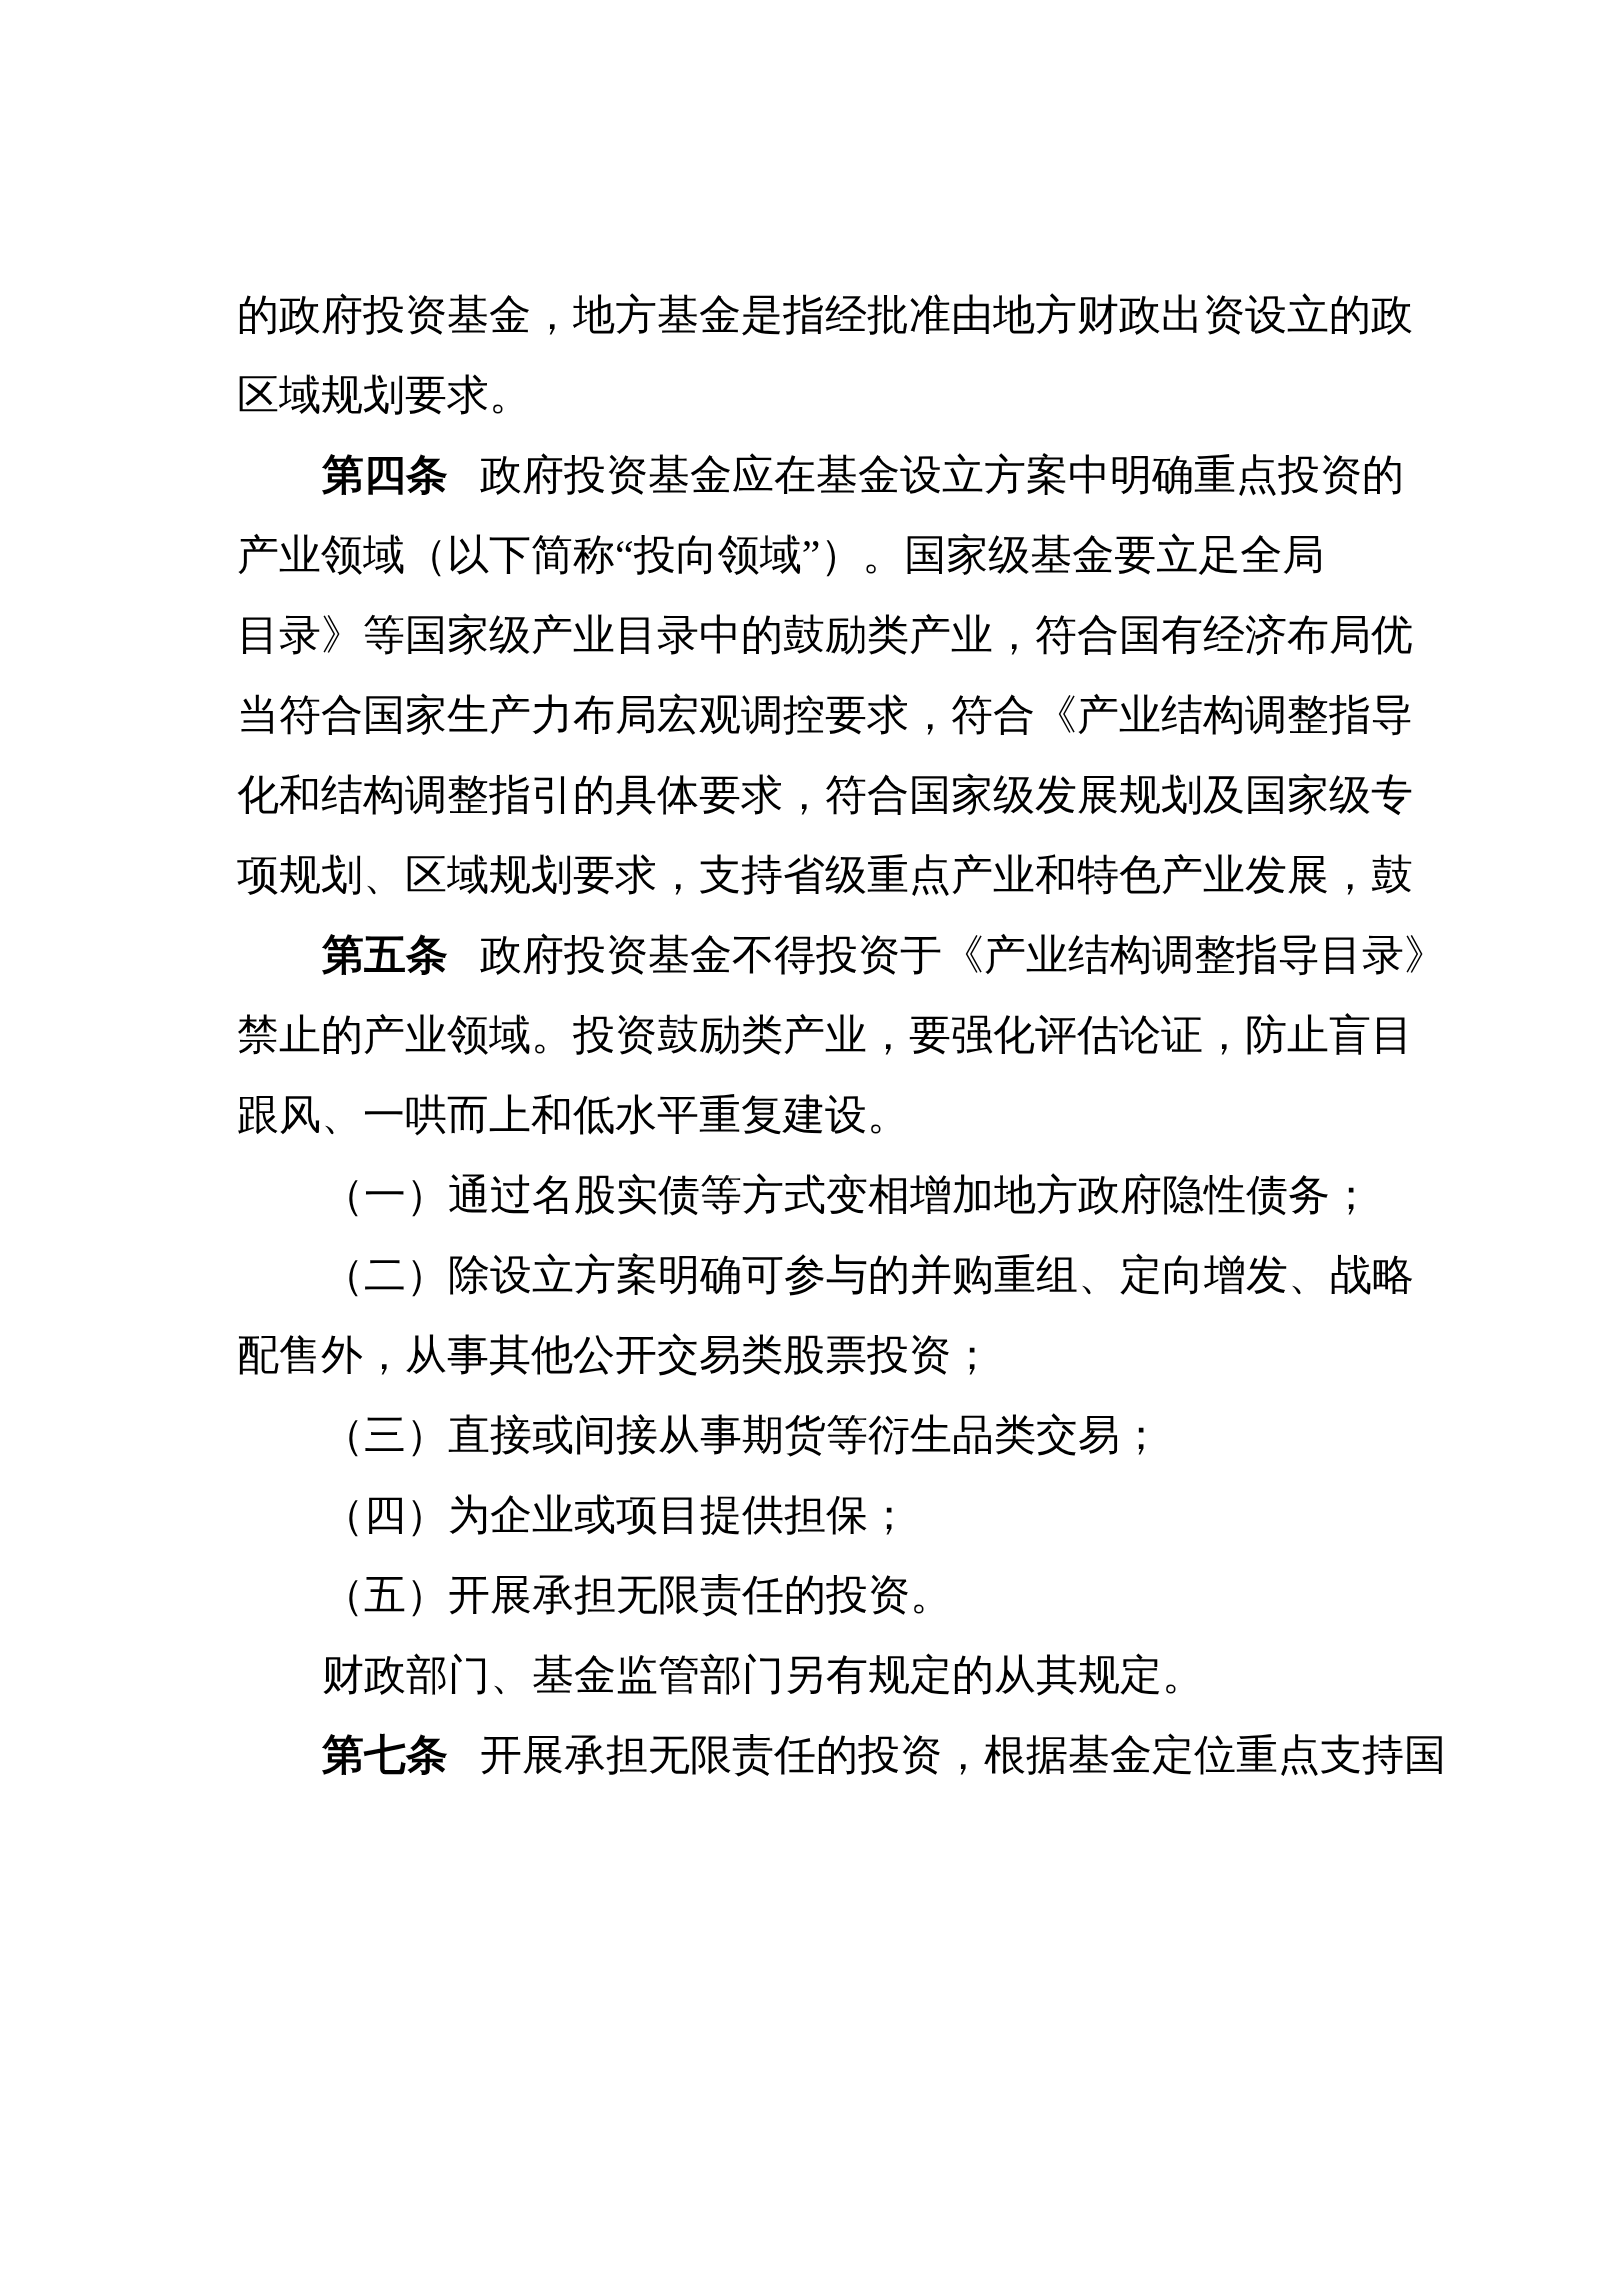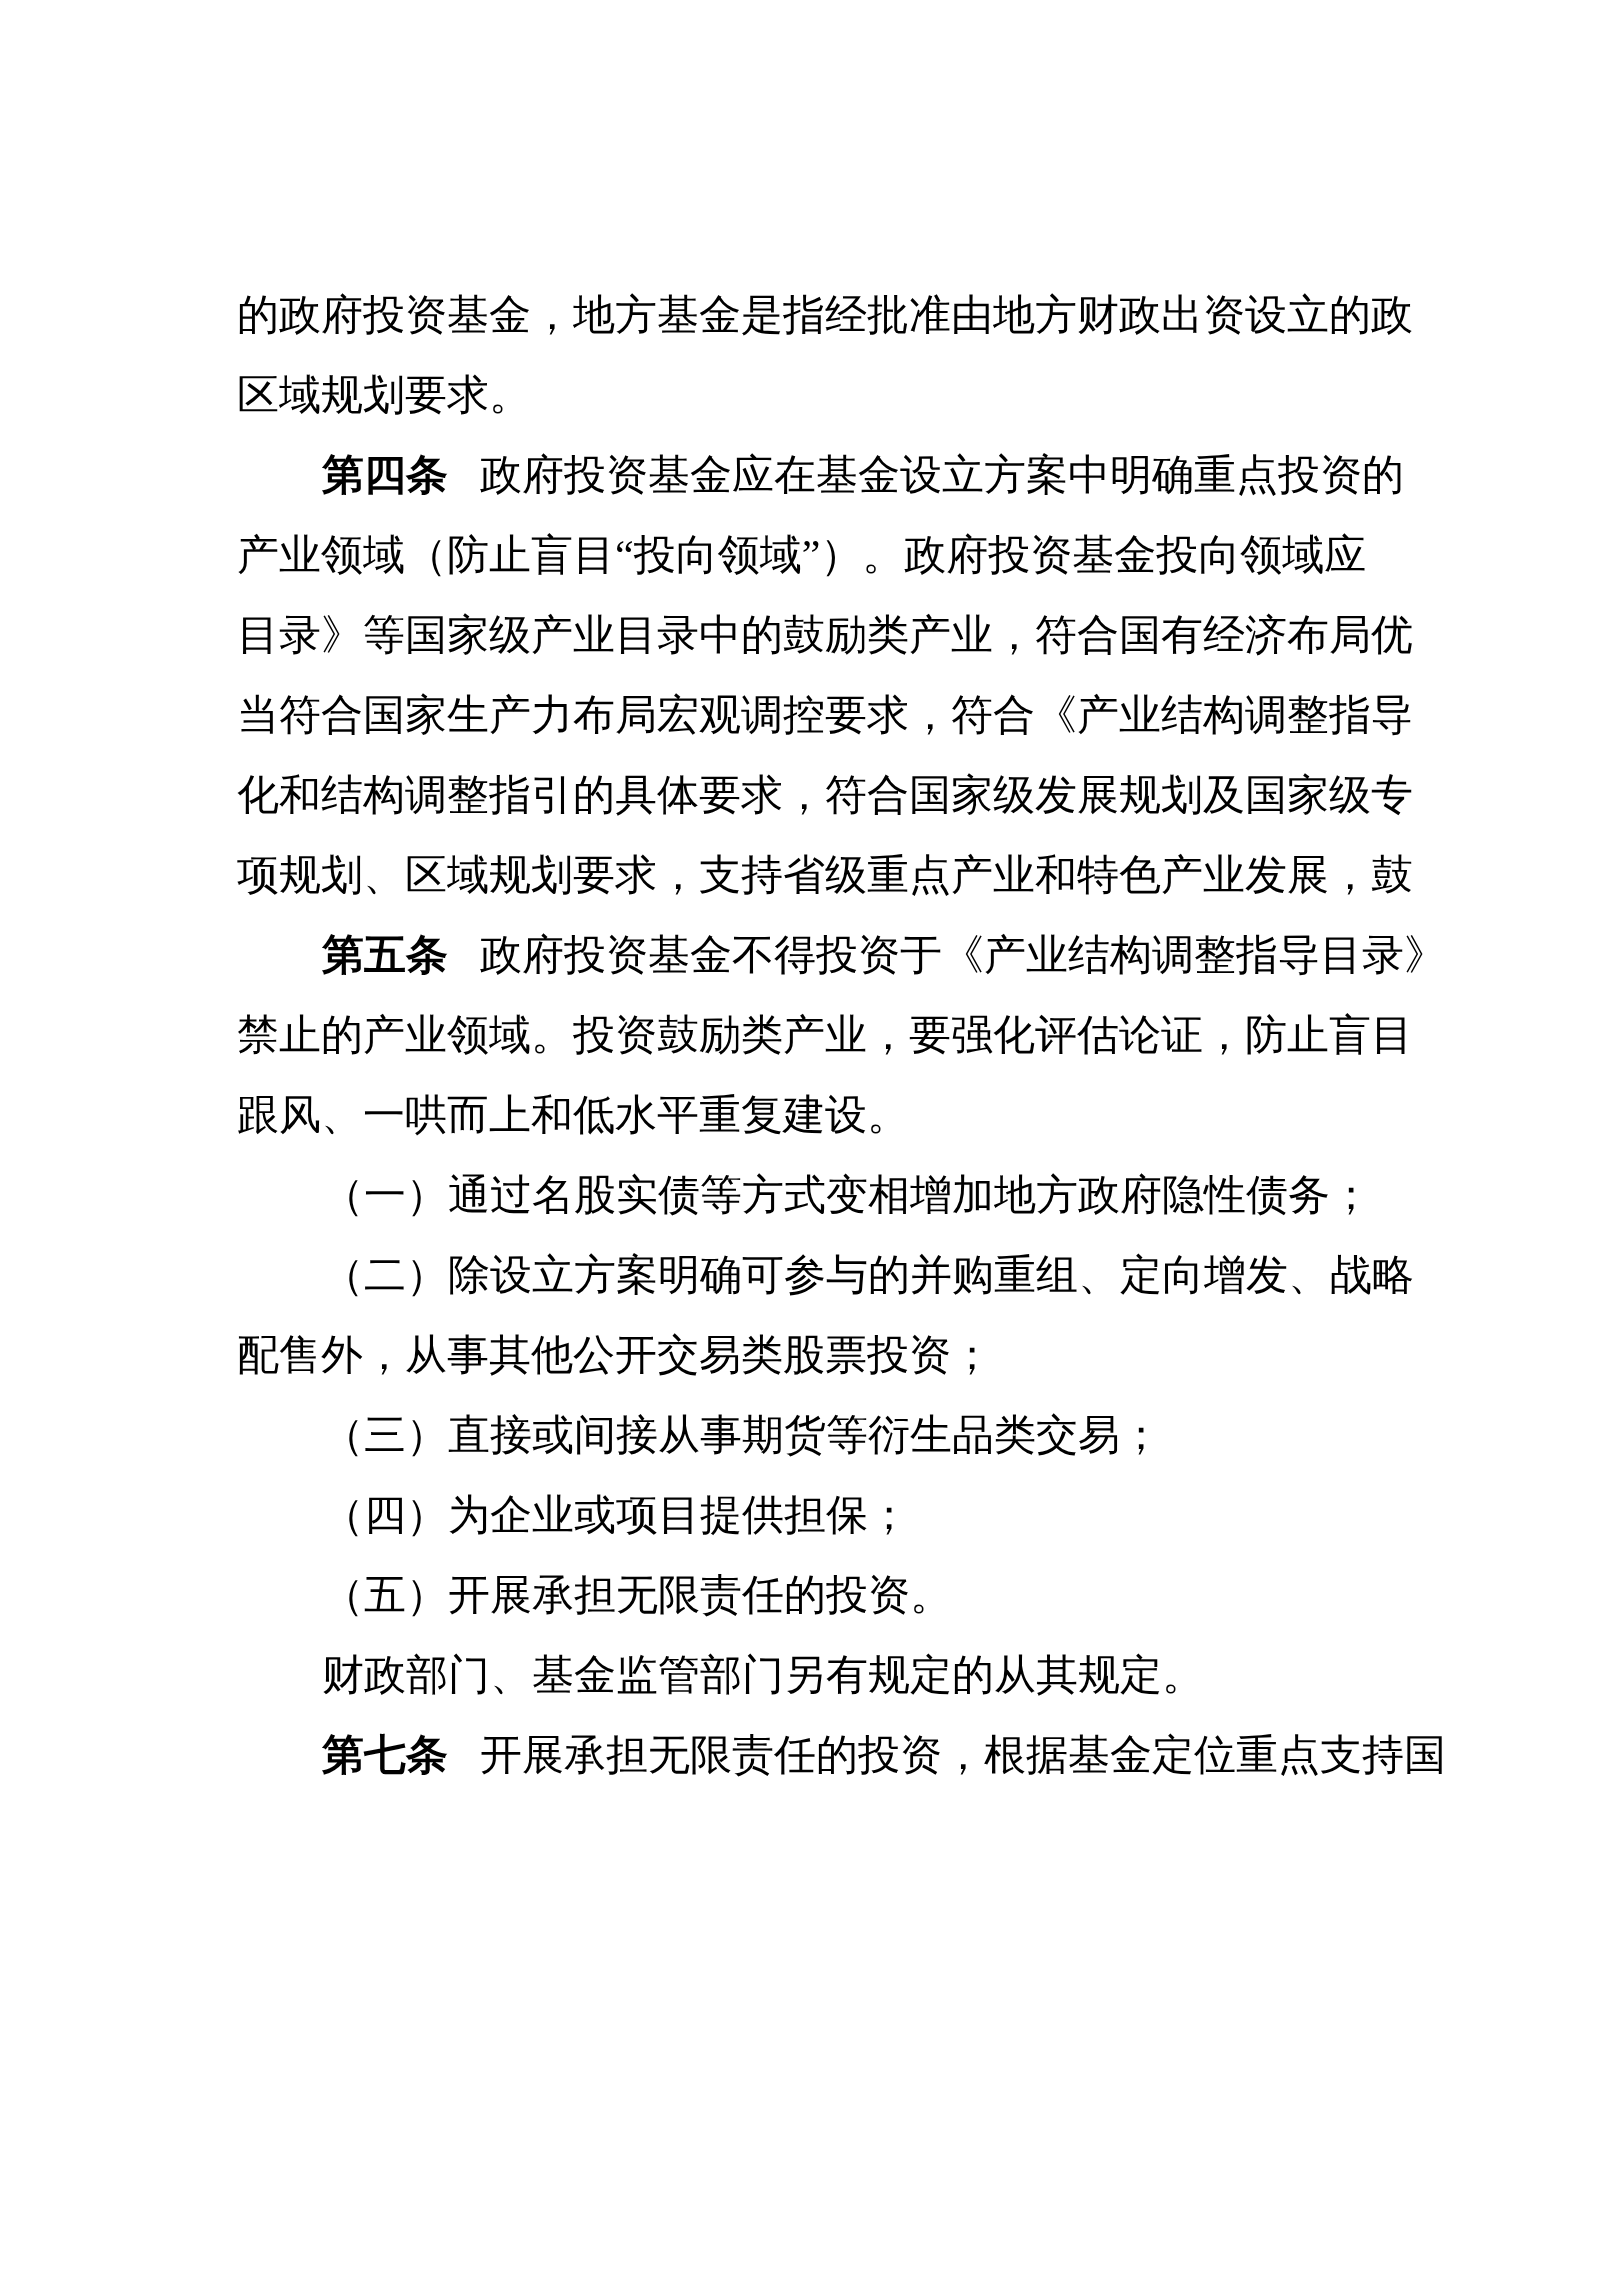--- a/index.html
+++ b/index.html
@@ -40,21 +40,21 @@
   }
 </style>
 </head>
 <body>
 
 <div class="page">
   <div class="textblock" id="doc">
       <div class="line"><span>的政府投资基金，地方基金是指经批准由地方财政出资设立的政</span></div>
       <div class="line"><span>区域规划要求。</span></div>
       <div class="line indent"><span class="article">第四条</span><span>政府投资基金应在基金设立方案中明确重点投资的</span></div>
-      <div class="line"><span>产业领域（防止盲目“投向领域”）。政府投资基金投向领域应</span></div>
+      <div class="line"><span>产业领域（以下简称“投向领域”）。国家级基金要立足全局</span></div>
       <div class="line"><span>目录》等国家级产业目录中的鼓励类产业，符合国有经济布局优</span></div>
       <div class="line"><span>当符合国家生产力布局宏观调控要求，符合《产业结构调整指导</span></div>
       <div class="line"><span>化和结构调整指引的具体要求，符合国家级发展规划及国家级专</span></div>
       <div class="line"><span>项规划、区域规划要求，支持省级重点产业和特色产业发展，鼓</span></div>
       <div class="line indent"><span class="article">第五条</span><span>政府投资基金不得投资于《产业结构调整指导目录》</span></div>
       <div class="line"><span>禁止的产业领域。投资鼓励类产业，要强化评估论证，防止盲目</span></div>
       <div class="line"><span>跟风、一哄而上和低水平重复建设。</span></div>
       <div class="line indent"><span>（一）通过名股实债等方式变相增加地方政府隐性债务；</span></div>
       <div class="line indent"><span>（二）除设立方案明确可参与的并购重组、定向增发、战略</span></div>
       <div class="line"><span>配售外，从事其他公开交易类股票投资；</span></div>

